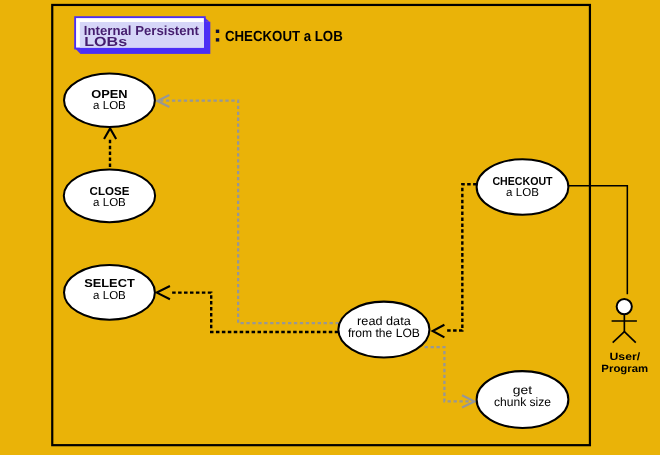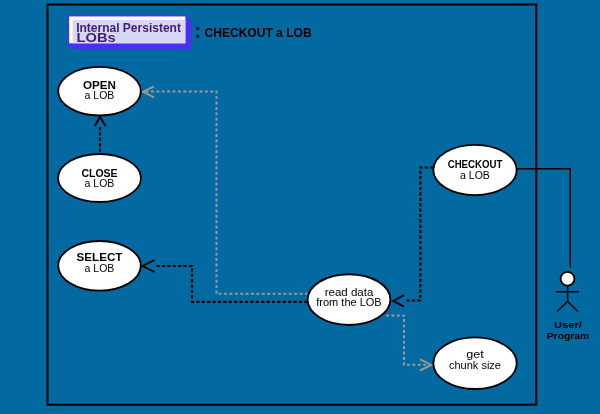--- a/index.html
+++ b/index.html
@@ -1,16 +1,16 @@
 <!DOCTYPE html>
 <html><head>
 <meta charset="utf-8">
 <style>
   html,body{margin:0;padding:0;background:#ffffff;}
-  #canvas{position:relative;width:600px;height:414px;background:#0369a1;overflow:hidden;}
+  #canvas{position:relative;width:600px;height:414px;background:#eab308;overflow:hidden;}
   svg text{font-family:"Liberation Sans",sans-serif;}
 </style>
 </head>
 <body>
 <div id="canvas">
 <svg width="600" height="414" viewBox="0 0 600 414">
 
   <rect x="47.5" y="4.5" width="488.8" height="400.2" fill="none" stroke="#000000" stroke-width="2"></rect>
 
   <rect x="72.8" y="19.8" width="118.4" height="29.2" fill="#4c2ff5"></rect>

